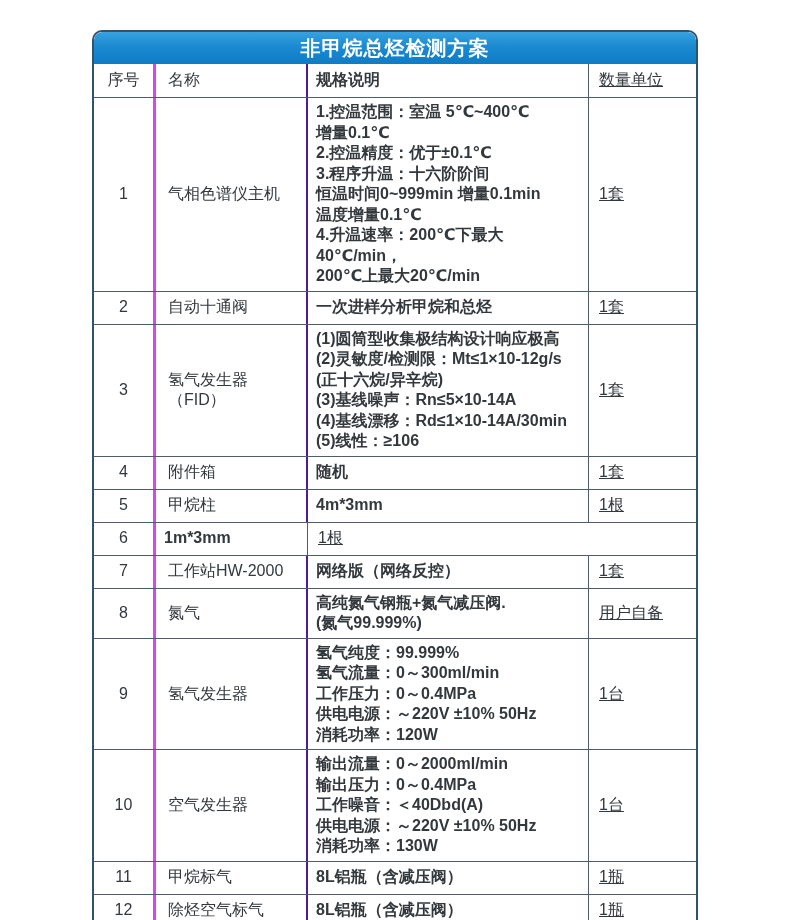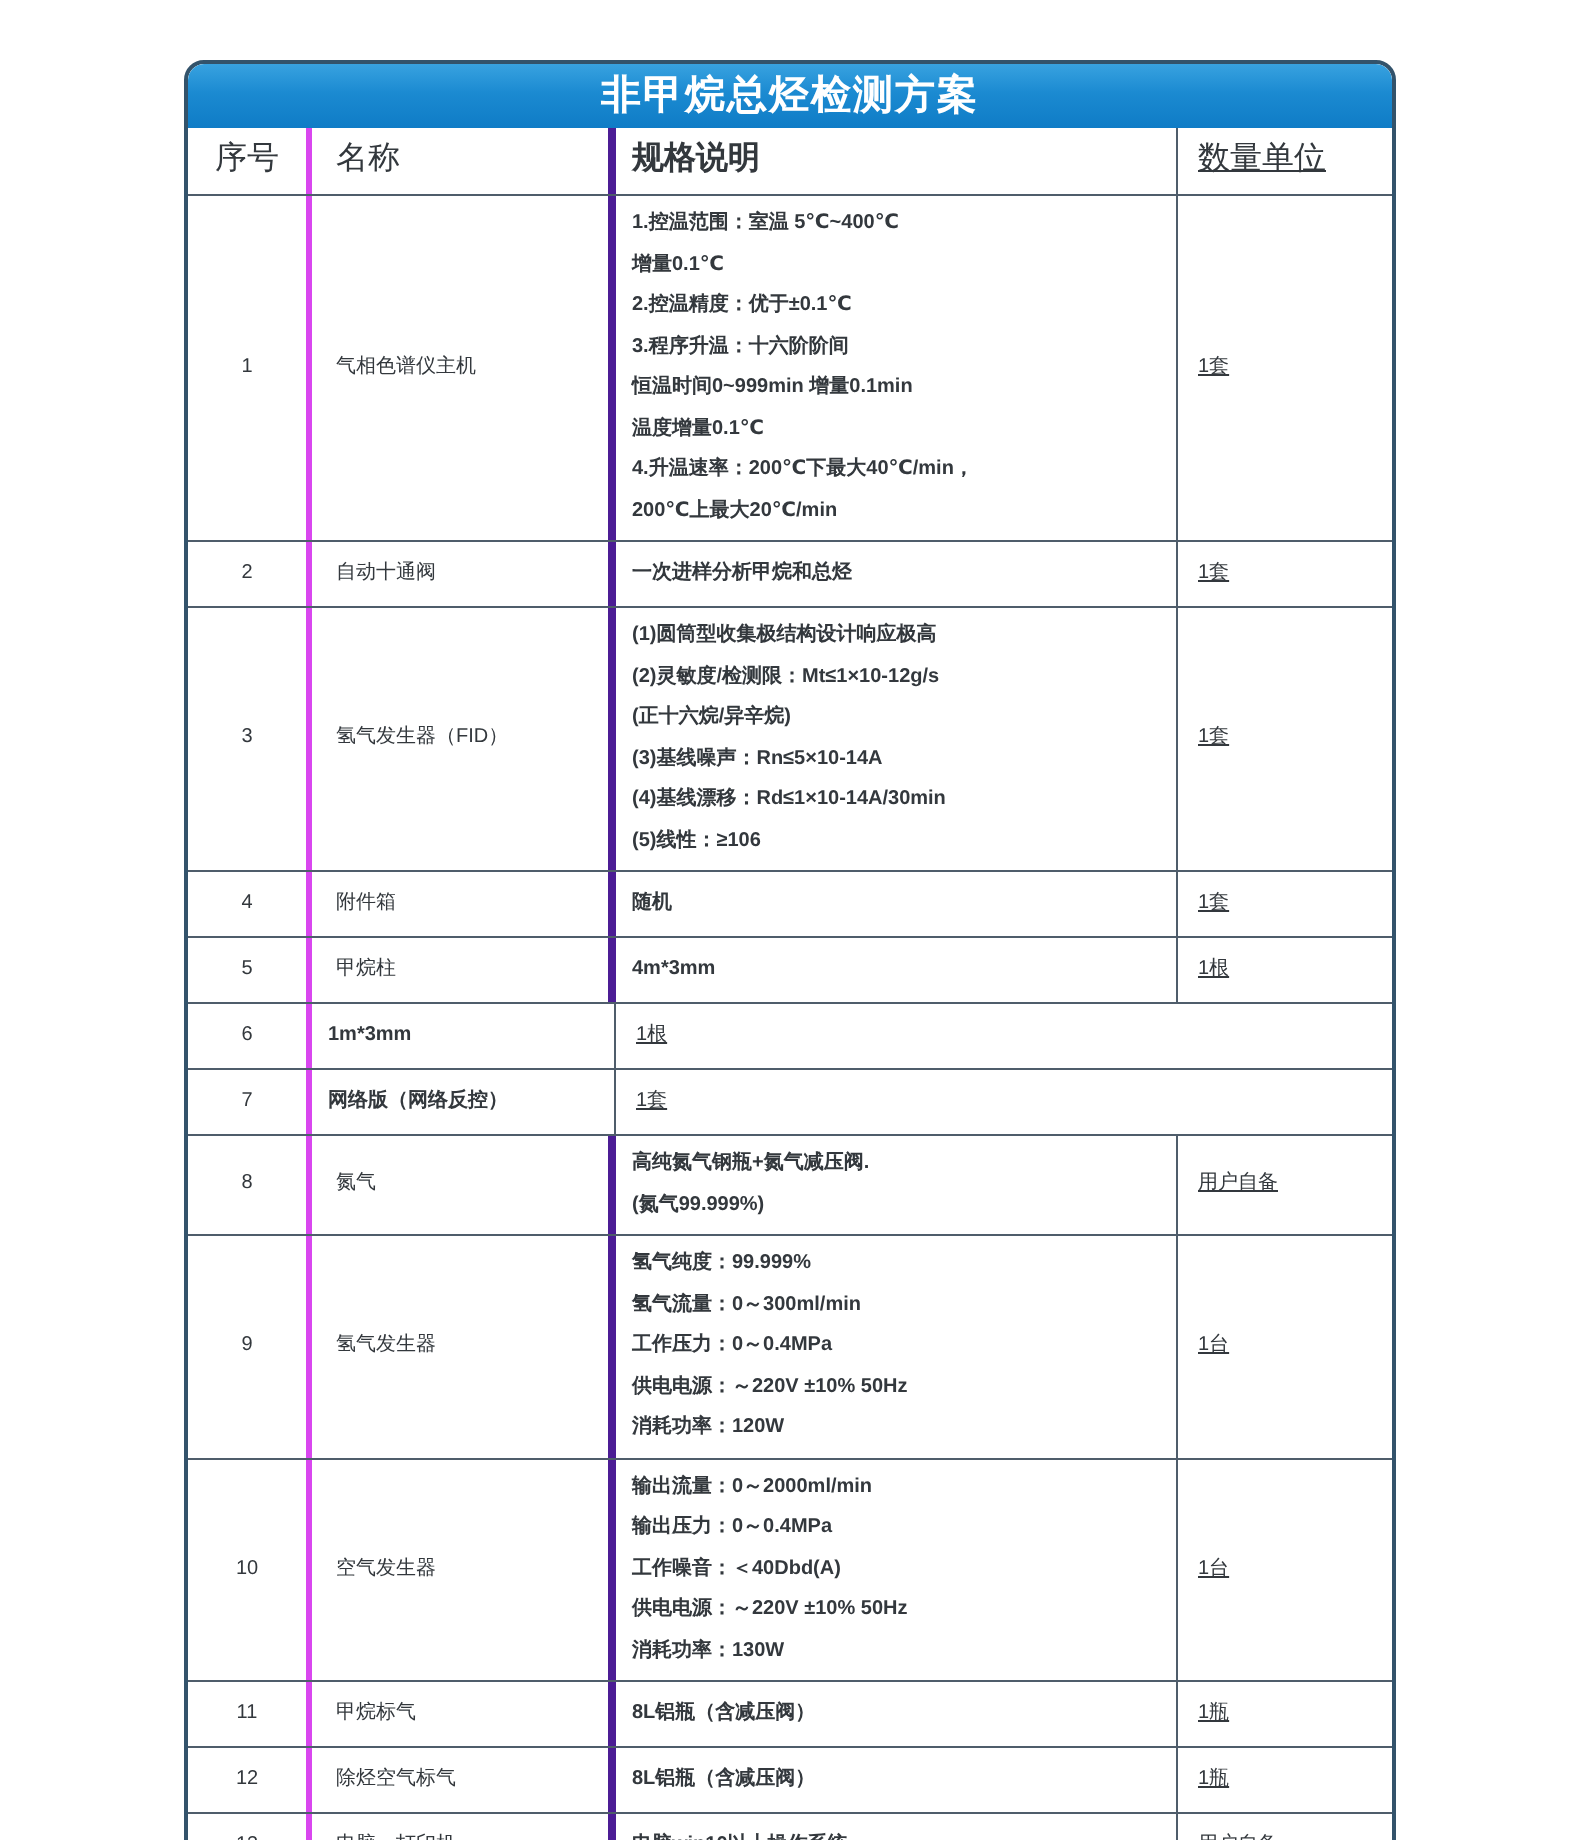--- a/index.html
+++ b/index.html
@@ -45,26 +45,26 @@
     grid-template-columns: 62px 152px 281px 1fr;
     min-height: 33px;
     border-top: 1px solid #4f5d6b;
   }
   .grid-row.header-row { border-top: none; }
 
   .cell {
     display: flex;
     align-items: center;
     color: #33383d;
-    font-size: 10px;
+    font-size: 16px;
     line-height: 20.5px;
     padding: 4px 6px;
   }
   .c-no   { justify-content: center; border-right: 3px solid #d946ef; text-align: center; }
-  .c-name { padding-left: 12px; border-right: 4px solid #4c1d95; }
+  .c-name { padding-left: 12px; border-right: 2px solid #4c1d95; }
   .c-spec { padding-left: 8px;  border-right: 1px solid #4f5d6b; white-space: pre-line; font-weight: bold; }
   .c-qty  { padding-left: 10px; text-decoration: underline; }
 
   .header-row .cell { font-size: 16px; padding-top: 3px; padding-bottom: 3px; min-height: 28px; }
 </style>
 </head>
 <body>
 
 <div class="doc">
   <div class="title-bar">
@@ -127,20 +127,21 @@
   </div>
 
   <div class="grid-row">
     <div class="cell c-no">6</div>
     <div class="cell c-spec">1m*3mm</div>
     <div class="cell c-qty">1根</div>
   </div>
 
   <div class="grid-row">
     <div class="cell c-no">7</div>
+    <div class="cell c-name">工作站HW-2000</div>
     <div class="cell c-spec">网络版（网络反控）</div>
     <div class="cell c-qty">1套</div>
   </div>
 
   <div class="grid-row">
     <div class="cell c-no">8</div>
     <div class="cell c-name">氮气</div>
     <div class="cell c-spec">高纯氮气钢瓶+氮气减压阀.
 (氮气99.999%)</div>
     <div class="cell c-qty">用户自备</div>

